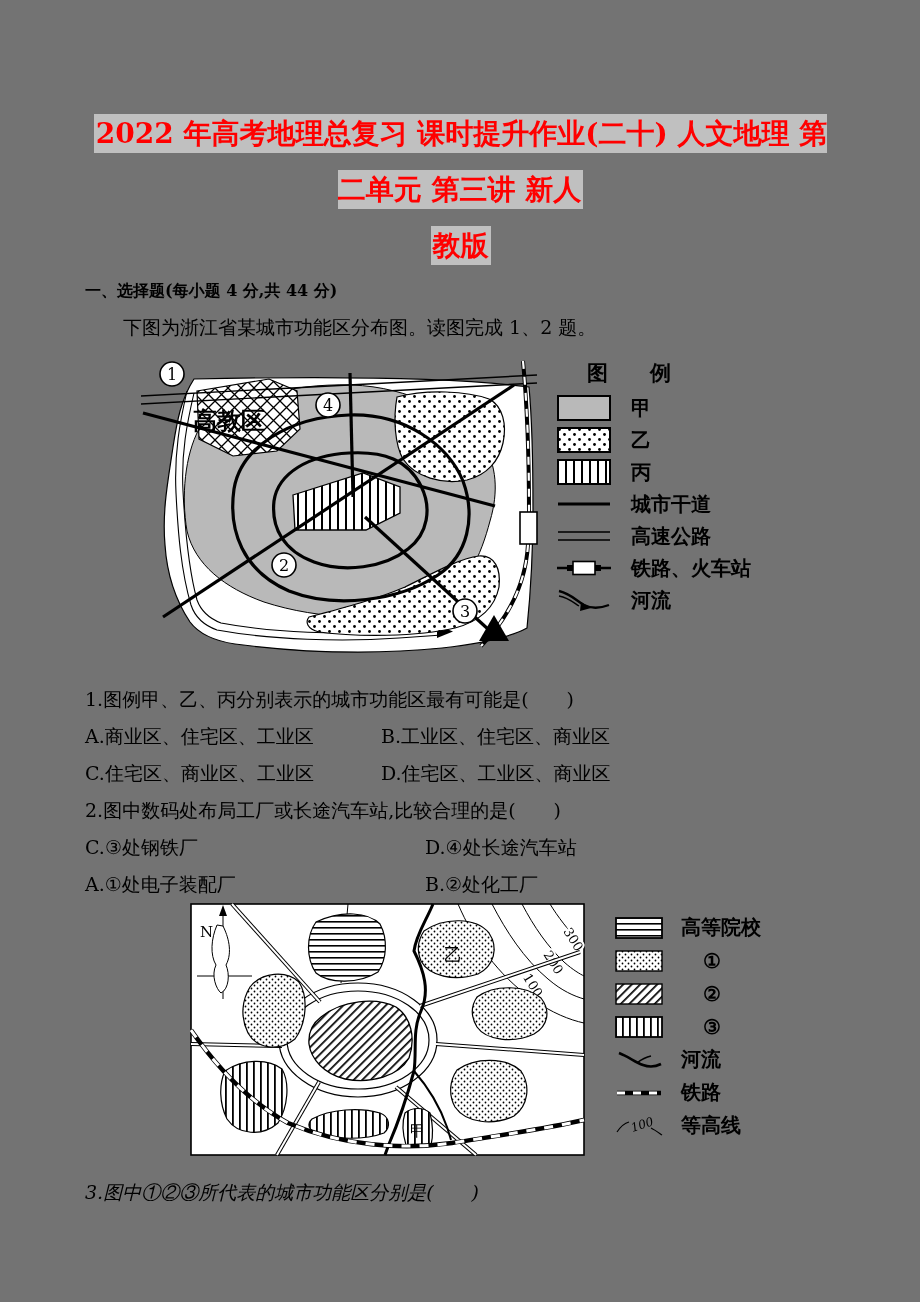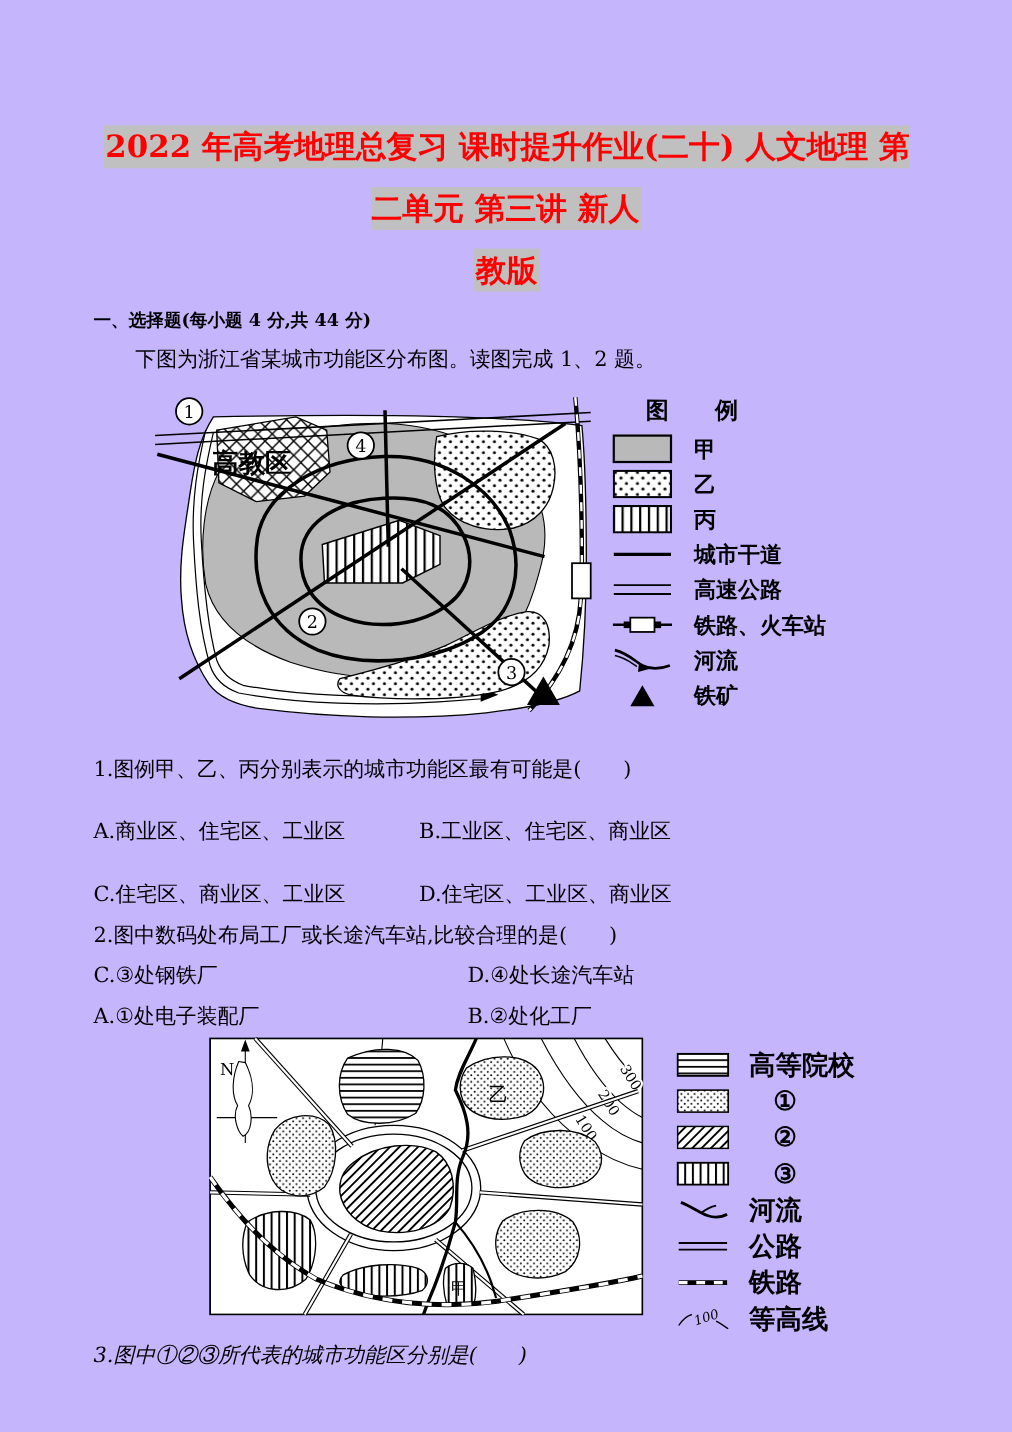--- a/index.html
+++ b/index.html
@@ -1,17 +1,17 @@
 <!DOCTYPE html>
 <html><head>
 <meta charset="utf-8">
 <style>
   * { box-sizing: border-box; margin: 0; padding: 0; }
   html,body { background:#fff; }
-  .page { position:relative; width:920px; height:1302px; background:#c4b5fd; overflow:hidden;
+  .page { position:relative; width:920px; height:1302px; background:#737373; overflow:hidden;
           font-family:"DejaVu Serif","Liberation Serif",serif; color:#000; }
   .inner { padding:0 84px 0 85px; }
 
   .doc-title { margin-top:106px; text-align:center; font-size:28px; font-weight:bold;
                line-height:56px; color:#ff0000; }
   .doc-title .hl { background:#c0c0c0; padding:3px 2px; }
 
   .sec-heading { font-size:16px; font-weight:bold; line-height:26px; margin-top:4px; }
   .para { font-size:19px; line-height:27px; margin-top:10px; text-indent:2em; }
 
@@ -21,29 +21,29 @@
   .lg1-title { font-size:21px; font-weight:bold; margin:0 0 5px 30px; }
   .lg-row { display:flex; align-items:center; height:32px; }
   .lg-swatch { width:58px; flex:none; display:flex; align-items:center; }
   .lg-label { font-size:20px; font-weight:bold; margin-left:16px; white-space:nowrap; }
   .sw-box { width:54px; height:26px; border:2px solid #000; }
   .sw-gray { background:#b9b9b9; }
 
   .q-line { font-size:19px; line-height:37px; height:37px; white-space:nowrap; }
   .q-indent { text-indent:2em; }
   .opt-grid { display:grid; font-size:19px; line-height:37px; height:37px; }
-  .g1 { grid-template-columns:296px auto;margin-top:20px; }
+  .g1 { grid-template-columns:296px auto; }
   .g2 { grid-template-columns:340px auto; }
 
   .fig2 { display:flex; height:255px; }
   .map2 { width:395px; height:253px; margin-left:105px; flex:none; }
   .legend2 { margin-left:30px; padding-top:8px; flex:none; }
   .lg-row2 { display:flex; align-items:center; height:33px; }
   .lg-swatch2 { width:52px; flex:none; display:flex; align-items:center; }
-  .lg-label2 { font-size:24px; font-weight:bold; margin-left:14px; white-space:nowrap; }
+  .lg-label2 { font-size:20px; font-weight:bold; margin-left:14px; white-space:nowrap; }
   .lg-label2.num { margin-left:36px; }
 
   .q3 { margin-top:16px;font-style:italic; }
   svg text { font-family:"DejaVu Serif","Liberation Serif",serif; }
 </style>
 </head>
 <body>
 
 <div class="page">
   <div class="inner">
@@ -206,28 +206,20 @@
         </div>
         <div class="lg-row">
           <span class="lg-swatch">
             <svg width="54" height="26">
                 <path d="M2,4 C14,7 20,14 27,18 C35,22 44,21 52,18" fill="none" stroke="#000" stroke-width="2.4"></path>
                 <path d="M2,9 C12,11 17,16 22,19" fill="none" stroke="#000" stroke-width="1.4"></path>
                 <polygon points="24,15 34,21 23,24" fill="#000"></polygon>
               </svg>
           </span>
           <span class="lg-label">河流</span>
-        </div>
-        <div class="lg-row">
-          <span class="lg-swatch">
-            <svg width="54" height="26">
-                <polygon points="27,4 38,23 16,23" fill="#000"></polygon>
-              </svg>
-          </span>
-          <span class="lg-label">铁矿</span>
         </div>
       </div>
     </div>
 
     <div>
       <div class="q-line">1.图例甲、乙、丙分别表示的城市功能区最有可能是(　　)</div>
       <div class="opt-grid g1">
         <div><span>A.</span><span>商业区、住宅区、工业区</span></div>
         <div><span>B.</span><span>工业区、住宅区、商业区</span></div>
       </div>
@@ -402,28 +394,20 @@
             <svg width="48" height="22">
                 <path d="M4,4 C14,8 20,13 28,16 C36,19 42,17 46,15" fill="none" stroke="#000" stroke-width="2.6"></path>
                 <path d="M22,14 C27,10 31,8 36,7" fill="none" stroke="#000" stroke-width="1.6"></path>
               </svg>
           </span>
           <span class="lg-label2">河流</span>
         </div>
         <div class="lg-row2">
           <span class="lg-swatch2">
             <svg width="48" height="22">
-                <path d="M2,8 L46,8 M2,14 L46,14" stroke="#000" stroke-width="1.6"></path>
-              </svg>
-          </span>
-          <span class="lg-label2">公路</span>
-        </div>
-        <div class="lg-row2">
-          <span class="lg-swatch2">
-            <svg width="48" height="22">
                 <path d="M2,11 L46,11" stroke="#000" stroke-width="4.5"></path>
                 <path d="M2,11 L46,11" stroke="#fff" stroke-width="3" stroke-dasharray="8 8"></path>
               </svg>
           </span>
           <span class="lg-label2">铁路</span>
         </div>
         <div class="lg-row2">
           <span class="lg-swatch2">
             <svg width="48" height="22">
                 <path d="M2,17 C6,11 10,8 14,7" fill="none" stroke="#000" stroke-width="1.2"></path>

